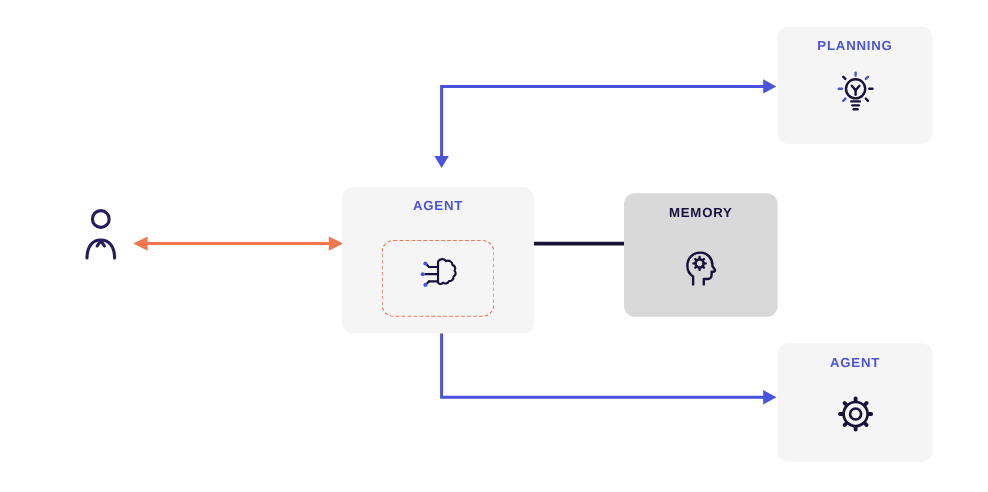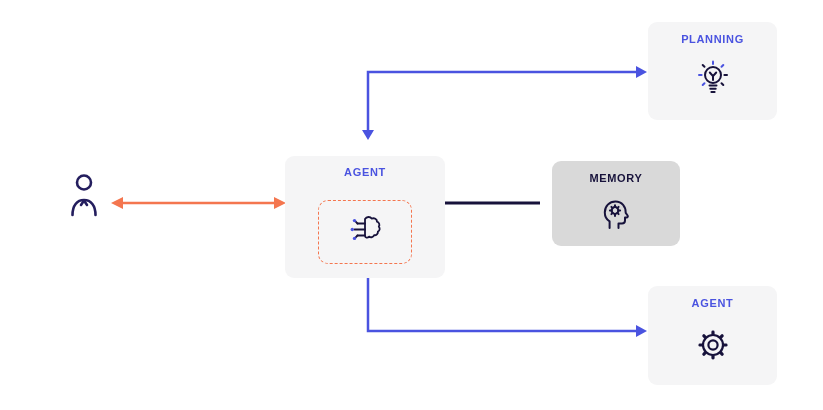--- a/index.html
+++ b/index.html
@@ -20,21 +20,21 @@
   .icon-area{flex:1;display:flex;align-items:center;justify-content:center;width:100%;}
 
   .agent-box{left:285px;top:156px;width:160px;height:122px;}
   .agent-box .box-label{padding-top:10px;}
   .dashed-core{
     margin-top:7px;width:94px;height:64px;
     border:1.6px dashed #f4764f;border-radius:10px;
     display:flex;align-items:center;justify-content:center;box-sizing:border-box;
   }
   .planning-box{left:648px;top:22px;width:129px;height:98px;}
-  .memory-box{left:552px;top:161px;width:128px;height:85px;background:#d9d9d9;}
+  .memory-box{left:520px;top:161px;width:128px;height:103px;background:#d9d9d9;}
   .memory-box .box-label{color:#17123b;}
   .tools-box{left:648px;top:286px;width:129px;height:99px;}
 
   .user-node{left:62px;top:171px;width:44px;height:50px;align-items:center;justify-content:center;}
 </style>
 </head>
 <body>
 
 <div class="canvas">
 

